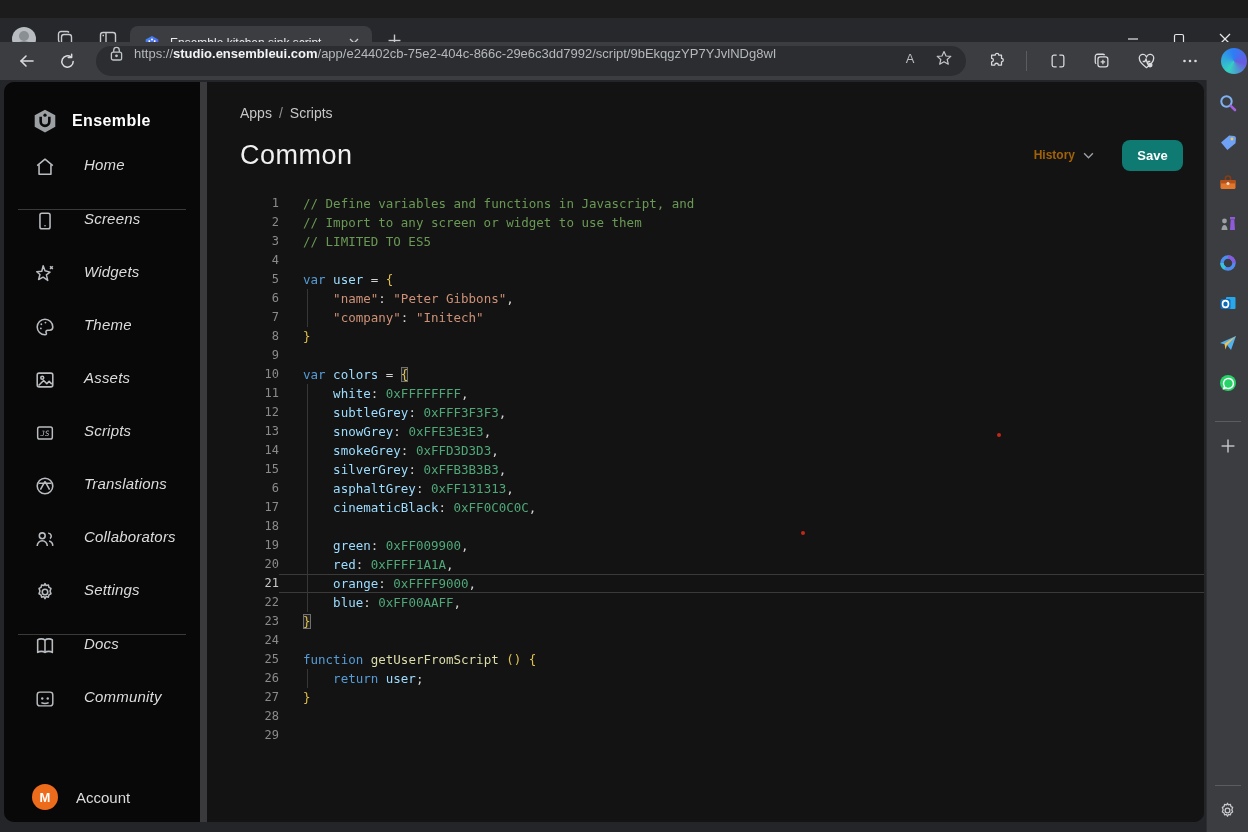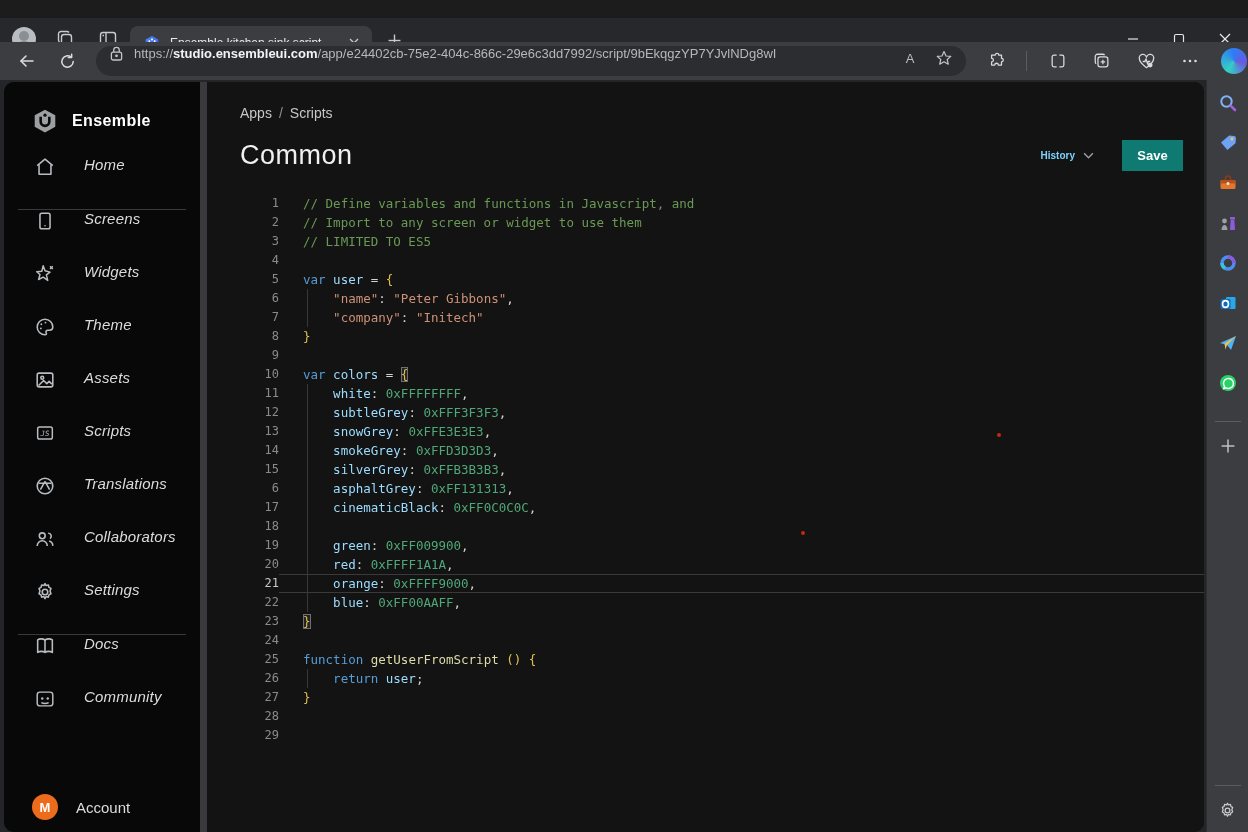--- a/index.html
+++ b/index.html
@@ -43,21 +43,21 @@
   .url-text .dom { color:#f2f3f4; font-weight:bold; }
   .pill-ic { width:24px; height:24px; display:flex; align-items:center; justify-content:center;
              margin-right:10px; flex:none; color:#b8bbbe; }
   .readaloud { font-size:13px; color:#b8bbbe; position:relative; }
   .tool-ic { width:26px; height:26px; display:flex; align-items:center; justify-content:center;
              margin-left:18px; flex:none; }
   .tool-sep { width:1px; height:20px; background:#5a5d60; margin-left:16px; flex:none; }
 
   
   .workspace { position:absolute; top:80px; left:0; right:0; bottom:0; background:#232528; display:flex; }
-  .frame { flex:1; padding:2px 2px 0 4px; min-width:0; }
+  .frame { flex:1; padding:2px 2px 10px 4px; min-width:0; }
   .page { width:100%; height:100%; border-radius:10px; overflow:hidden; display:flex; background:#121212; }
 
   
   .side { width:196px; background:#080808; flex:none; position:relative; display:flex; flex-direction:column; }
   .brand { display:flex; align-items:center; gap:14px; padding:22px 0 0 28px; height:56px; }
   .brand-label { color:#fff; font-size:16px; font-weight:bold; letter-spacing:.4px; }
   .nav-item { display:flex; gap:28px; height:53px; padding-left:30px; cursor:pointer;font-style:italic; }
   .nav-item span.lbl { color:#dcdcdc; font-size:15px; letter-spacing:.2px; }
   .side-div { height:1px; background:#3a3a3a; margin:0 14px; }
   .account { display:flex; align-items:center; gap:18px; padding-left:28px; height:46px;
@@ -68,22 +68,22 @@
   .side-scroll { width:7px; background:#3a3a3c; flex:none; }
 
   
   .main { flex:1; position:relative; background:#131313; min-width:0; }
   .crumbs { position:absolute; left:33px; top:23px; font-size:14px; color:#c7c7c7; display:flex; gap:7px; }
   .crumbs .sep { color:#8f8f8f; }
   .title-row { position:absolute; left:33px; right:21px; top:52px; height:42px; display:flex;
                align-items:center; }
   .page-title { flex:1; color:#f0f0f0; font-size:27px; font-weight:400; letter-spacing:.5px; }
   .history { display:flex; align-items:center; gap:8px; margin-right:28px; cursor:pointer; }
-  .history .h-lbl { color:#7dd3fc; font-size:10px; font-weight:bold; }
-  .save-btn { width:61px; height:31px; background:var(--save-teal,#0f7a72); border:none; border-radius:0;
+  .history .h-lbl { color:#a16207; font-size:12px; font-weight:bold; }
+  .save-btn { width:61px; height:31px; background:var(--save-teal,#0f7a72); border:none; border-radius:8px;
               color:#fff; font-size:13px; font-weight:bold; cursor:pointer;
               font-family:"Liberation Sans",sans-serif; }
 
   
   .editor { position:absolute; left:0; right:0; top:112px;
             font-family:"DejaVu Sans Mono", monospace; font-size:12.5px; }
   .ed-row { display:flex; height:19px; line-height:19px; }
   .ln { width:72px; text-align:right; color:#8b8b8b; flex:none; font-size:12px; }
   .ln.active { color:#c8c8c8; }
   .lc { flex:1; padding-left:24px; white-space:pre; position:relative; }

